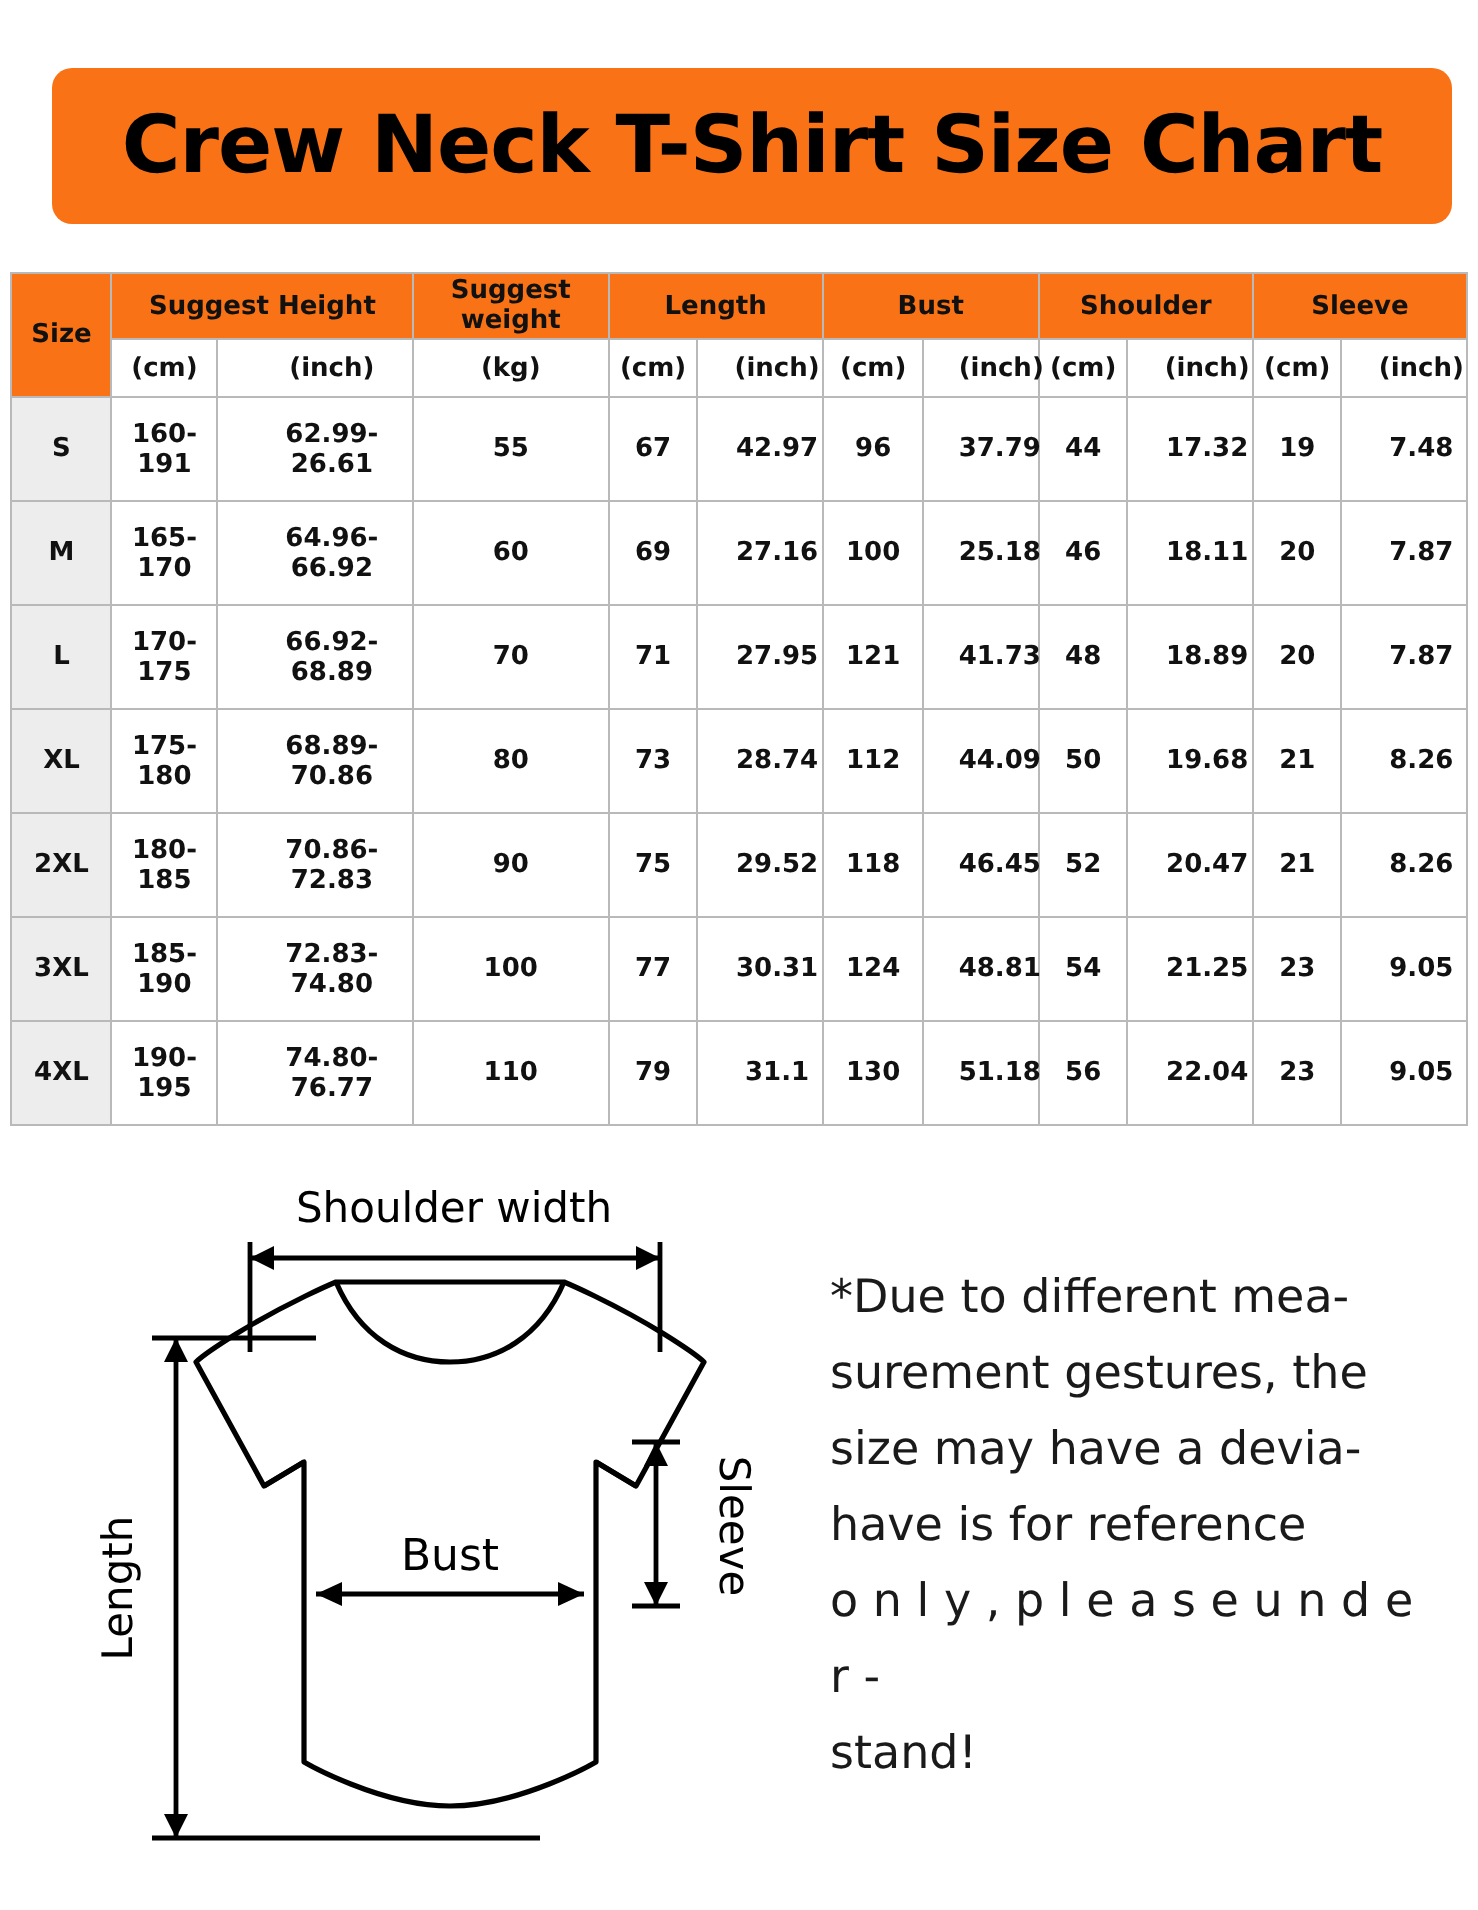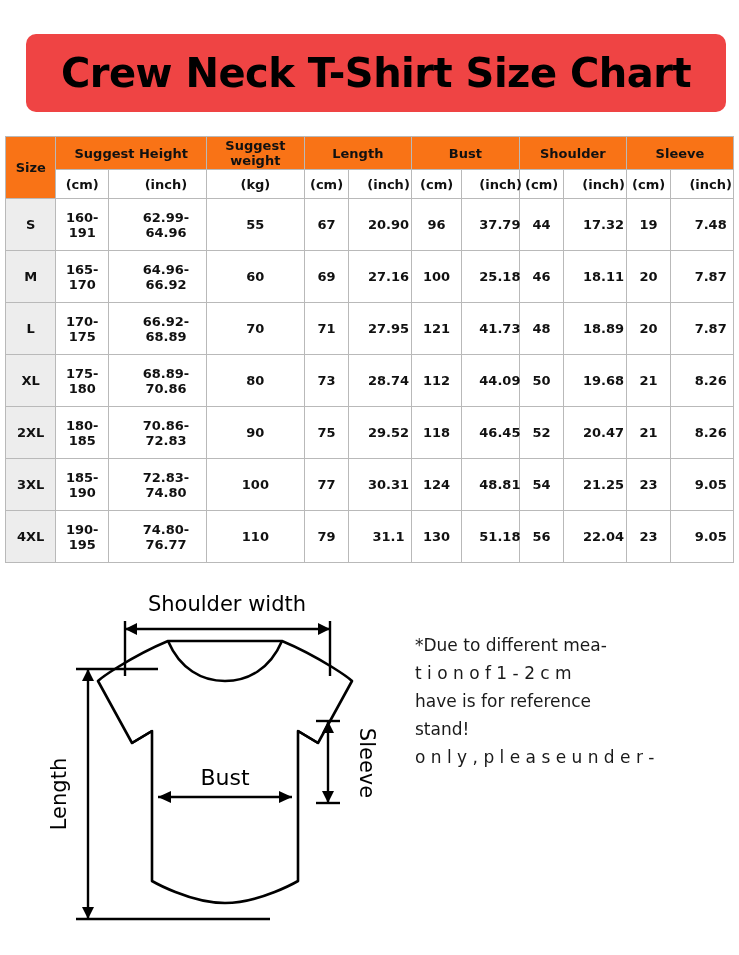--- a/index.html
+++ b/index.html
@@ -13,21 +13,21 @@
     font-family: "DejaVu Sans", sans-serif;
     color: #000;
     position: relative;
     overflow: hidden;
   }
 
   
   .title-banner {
     margin: 34px 13px 0 26px;
     height: 78px;
-    background: #ef4444;
+    background: #f97316;
     border-radius: 10px;
     display: flex;
     align-items: center;
     justify-content: center;
   }
   .title-text {
     font-size: 40px;
     font-weight: bold;
     letter-spacing: -0.5px;
     color: #000;
@@ -94,21 +94,21 @@
     left: 40px;
     top: 0;
     width: 360px;
     height: 370px;
   }
   .note {
     position: absolute;
     left: 415px;
     top: 50px;
     width: 300px;
-    font-size: 17px;
+    font-size: 23px;
     line-height: 1.65;
     color: #1a1a1a;
     font-family: "DejaVu Sans", sans-serif;
   }
   .note p { margin: 0; }
 </style>
 </head>
 <body>
 
 <div class="title-banner">
@@ -151,24 +151,24 @@
         <td class="red">(inch)</td>
         <td>(cm)</td>
         <td class="red">(inch)</td>
         <td>(cm)</td>
         <td class="red">(inch)</td>
       </tr>
 
       <tr>
         <td class="sizecol">S</td>
         <td>160-191</td>
-        <td class="red">62.99-64.96</td>
+        <td class="red">62.99-26.61</td>
         <td>55</td>
         <td>67</td>
-        <td class="red">20.90</td>
+        <td class="red">42.97</td>
         <td>96</td>
         <td class="red">37.79</td>
         <td>44</td>
         <td class="red">17.32</td>
         <td>19</td>
         <td class="red">7.48</td>
       </tr>
       <tr>
         <td class="sizecol">M</td>
         <td>165-170</td>
@@ -313,18 +313,19 @@
       <line x1="36" y1="88" x2="118" y2="88"></line>
       <line x1="36" y1="338" x2="230" y2="338"></line>
     </g>
     <polygon points="48,88 42,100 54,100" fill="#000"></polygon>
     <polygon points="48,338 42,326 54,326" fill="#000"></polygon>
     <text x="26" y="213" text-anchor="middle" font-size="21" font-family="DejaVu Sans, sans-serif" fill="#000" transform="rotate(-90 26 213)">Length</text>
   </svg>
 
   <div class="note">
     <p>*Due to different mea-</p>
-    <p>t i o n   o f   1 - 2 c m</p>
+    <p>surement gestures, the</p>
+    <p>size may have a devia-</p>
     <p>have is for reference</p>
+    <p>o n l y ,   p l e a s e   u n d e r -</p>
     <p>stand!</p>
-    <p>o n l y ,   p l e a s e   u n d e r -</p>
   </div>
 </div>
 
 </body></html>

